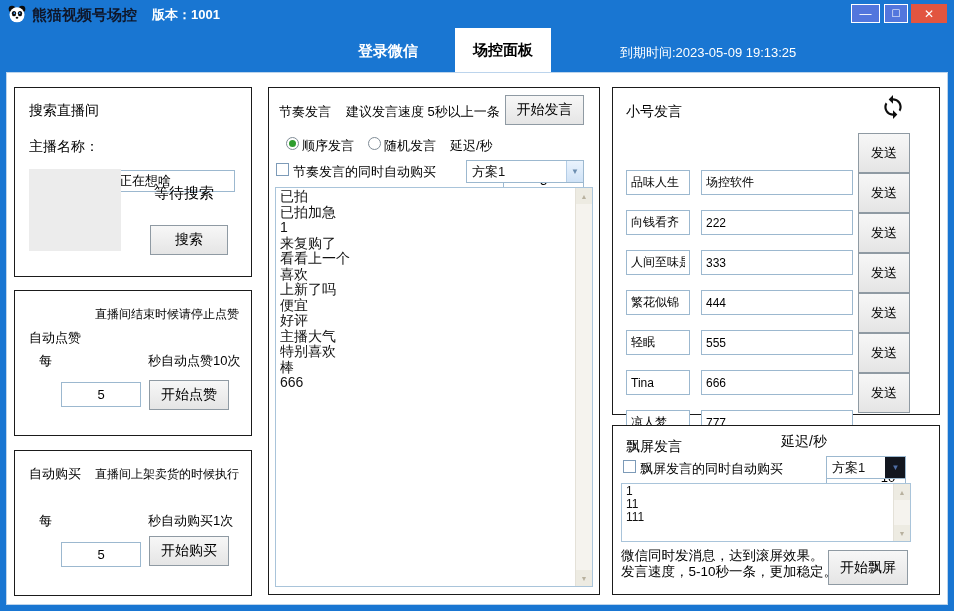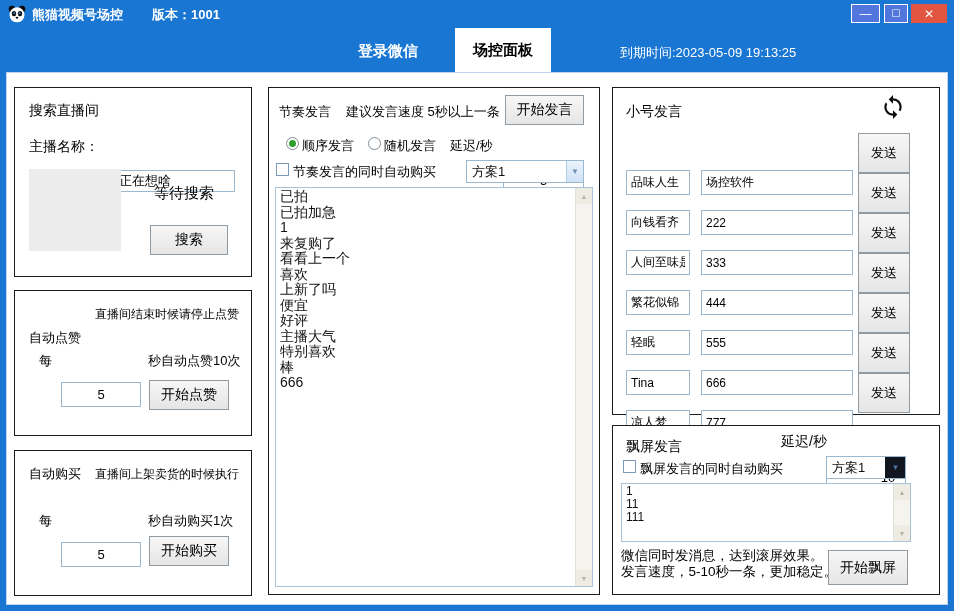--- a/index.html
+++ b/index.html
@@ -7,21 +7,21 @@
   body {
     position:relative;
     background:#1976d2;
     font-family:"Liberation Sans","DejaVu Sans",sans-serif;
     overflow:hidden;
     color:#111;
   }
   
   .titlebar { position:absolute; left:0; top:0; width:954px; height:28px; }
   .app-icon { position:absolute; left:7px; top:4px; width:20px; height:20px; }
-  .app-title { position:absolute; left:32px; top:6px; font-size:13px; font-weight:bold; color:#ffffff; }
+  .app-title { position:absolute; left:32px; top:6px; font-size:15px; font-weight:bold; color:#0f172a; }
   .app-version { position:absolute; left:152px; top:6px; font-size:13px; font-weight:bold; color:#fff; }
   .winbtn { position:absolute; top:4px; height:19px; display:flex; align-items:center; justify-content:center;
             font-size:12px; color:#fff; cursor:pointer; }
   .winbtn.min { left:851px; width:29px; background:#5276dd; border:1px solid #fff; }
   .winbtn.max { left:884px; width:24px; background:#5276dd; border:1px solid #fff; font-size:10px; }
   .winbtn.close { left:911px; width:36px; background:#e25540; border:1px solid #e25540; font-weight:bold; }
   
   .tabband { position:absolute; left:0; top:28px; width:954px; height:44px; }
   .tab { position:absolute; font-size:15px; font-weight:bold; cursor:pointer; }
   .tab.inactive { left:330px; top:10px; width:116px; height:26px; color:#fff; text-align:center; line-height:26px; }

